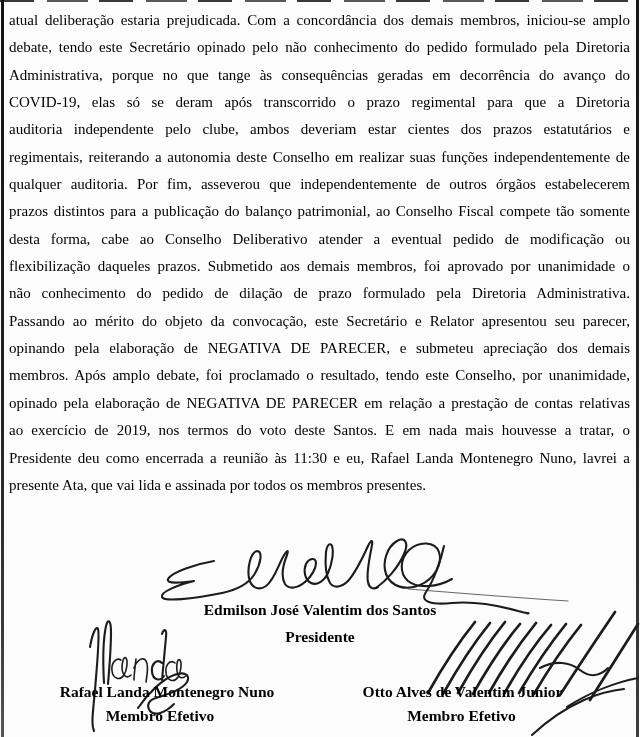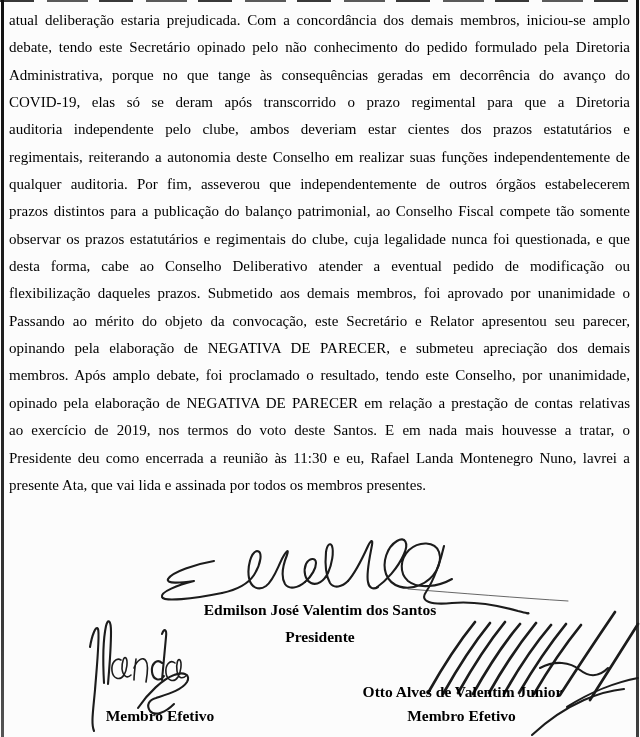--- a/index.html
+++ b/index.html
@@ -74,23 +74,23 @@
 
   <div class="body-text">
       <div class="line">atual deliberação estaria prejudicada. Com a concordância dos demais membros, iniciou-se amplo</div>
       <div class="line">debate, tendo este Secretário opinado pelo não conhecimento do pedido formulado pela Diretoria</div>
       <div class="line">Administrativa, porque no que tange às consequências geradas em decorrência do avanço do</div>
       <div class="line">COVID-19, elas só se deram após transcorrido o prazo regimental para que a Diretoria</div>
       <div class="line">auditoria independente pelo clube, ambos deveriam estar cientes dos prazos estatutários e</div>
       <div class="line">regimentais, reiterando a autonomia deste Conselho em realizar suas funções independentemente de</div>
       <div class="line">qualquer auditoria. Por fim, asseverou que independentemente de outros órgãos estabelecerem</div>
       <div class="line">prazos distintos para a publicação do balanço patrimonial, ao Conselho Fiscal compete tão somente</div>
-      <div class="line">observar os prazos estatutários e regimentais do clube, cuja legalidade nunca foi questionada, e que</div>
       <div class="line">desta forma, cabe ao Conselho Deliberativo atender a eventual pedido de modificação ou</div>
       <div class="line">flexibilização daqueles prazos. Submetido aos demais membros, foi aprovado por unanimidade o</div>
+      <div class="line">não conhecimento do pedido de dilação de prazo formulado pela Diretoria Administrativa.</div>
       <div class="line">Passando ao mérito do objeto da convocação, este Secretário e Relator apresentou seu parecer,</div>
       <div class="line">opinando pela elaboração de NEGATIVA DE PARECER, e submeteu apreciação dos demais</div>
       <div class="line">membros. Após amplo debate, foi proclamado o resultado, tendo este Conselho, por unanimidade,</div>
       <div class="line">opinado pela elaboração de NEGATIVA DE PARECER em relação a prestação de contas relativas</div>
       <div class="line">ao exercício de 2019, nos termos do voto deste Santos. E em nada mais houvesse a tratar, o</div>
       <div class="line">Presidente deu como encerrada a reunião às 11:30 e eu, Rafael Landa Montenegro Nuno, lavrei a</div>
       <div class="line last">presente Ata, que vai lida e assinada por todos os membros presentes.</div>
     </div>
 
   <svg class="sig-overlay" viewBox="0 0 640 737">
@@ -128,18 +128,19 @@
       <path class="s-thick" d="M590,700 C607,673 624,646 638,624"></path>
       <path class="s-med" d="M540,668 C555,660 570,662 580,670 C590,678 600,676 608,668"></path>
       <path class="s-med" d="M567,707 C590,692 617,682 638,678"></path>
       <path class="s-med" d="M532,735 C548,720 566,708 584,700 C600,693 614,690 624,689"></path>
     </g>
   </svg>
 
   <div class="sig-label lbl-president-role">Presidente</div>
   <div class="sig-label lbl-president-name">Edmilson José Valentim dos Santos</div>
 
+  <div class="sig-label lbl-rafael-name">Rafael Landa Montenegro Nuno</div>
   <div class="sig-label lbl-otto-name">Otto Alves de Valentim Junior</div>
 
   <div class="sig-label lbl-rafael-role">Membro Efetivo</div>
   <div class="sig-label lbl-otto-role">Membro Efetivo</div>
 
 </div>
 
 </body></html>

